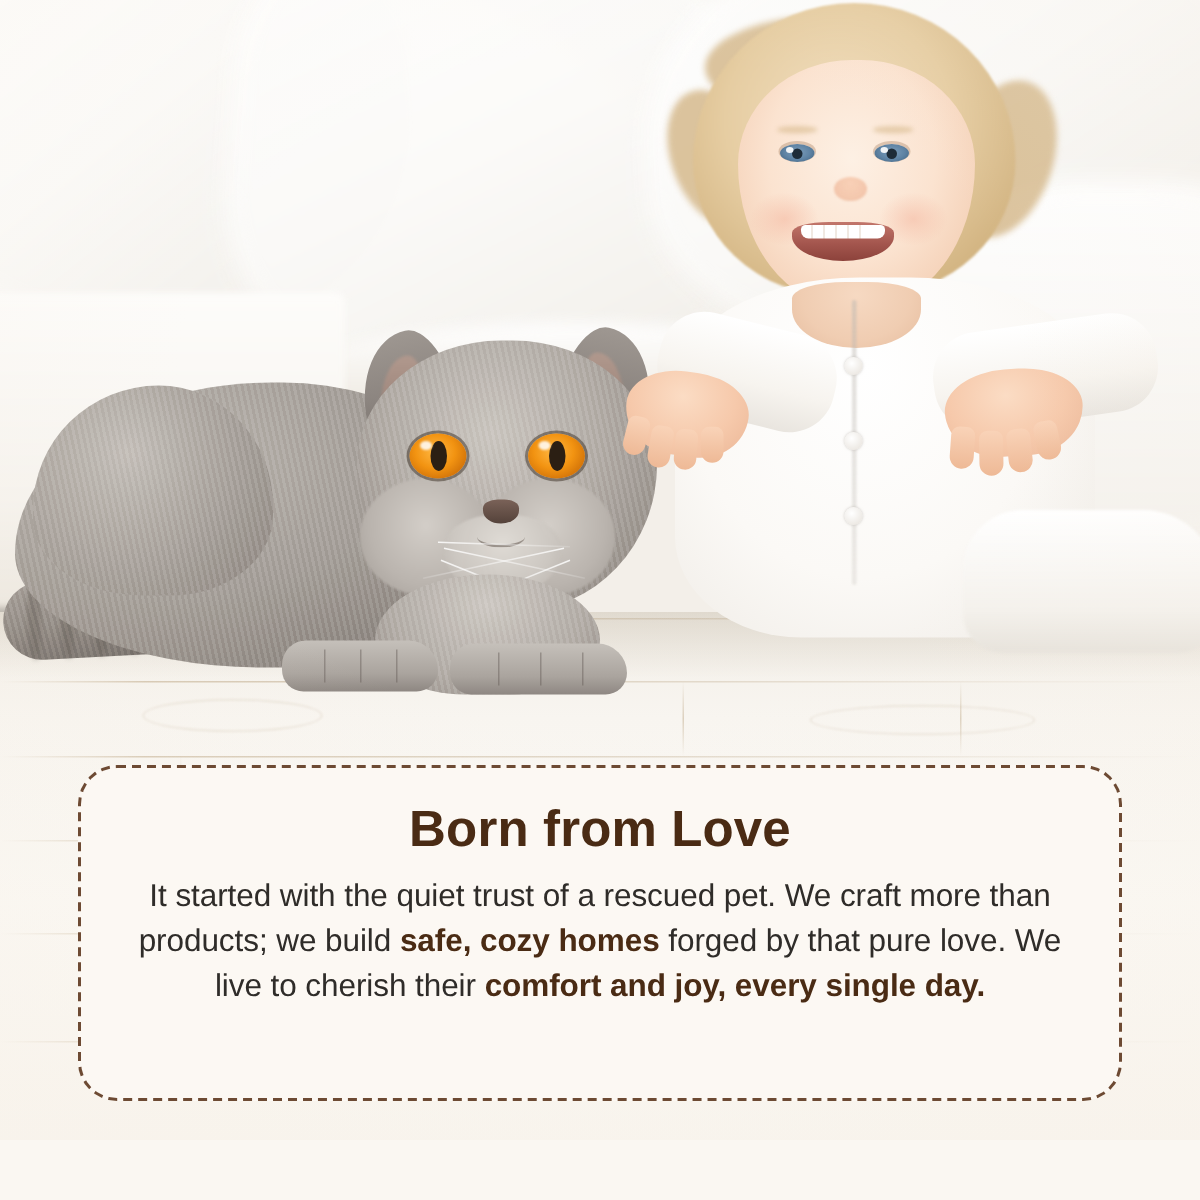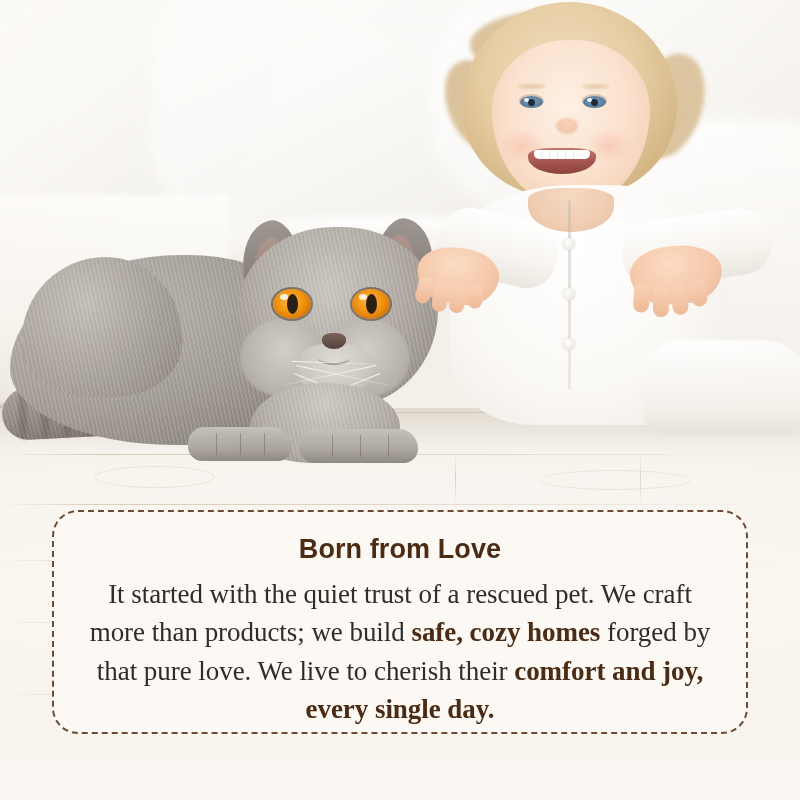--- a/index.html
+++ b/index.html
@@ -320,32 +320,31 @@
     position: absolute;
     left: 52px; top: 510px;
     width: 696px; height: 224px;
     background: #fcf8f3;
     border: 2px dashed #6d4a33;
     border-radius: 26px;
     padding: 22px 34px 20px;
     text-align: center;
   }
   .card-title {
-    font-size: 27px;
+    font-size: 34px;
     font-weight: 700;
     color: #4a2b14;
     letter-spacing: .1px;
     margin-bottom: 10px;
   }
   .card-body {
-    font-size: 27px;
+    font-size: 21px;
     line-height: 1.42;
     color: #2f2c29;
     letter-spacing: -.05px;
-    font-family: Liberation Serif, serif;
   }
   .card-body b { font-weight: 700; color: #4a2b14; }
 </style>
 </head>
 <body>
 
 <div id="page" style="background: rgb(250, 247, 242);">
 
   <div class="photo">
 

